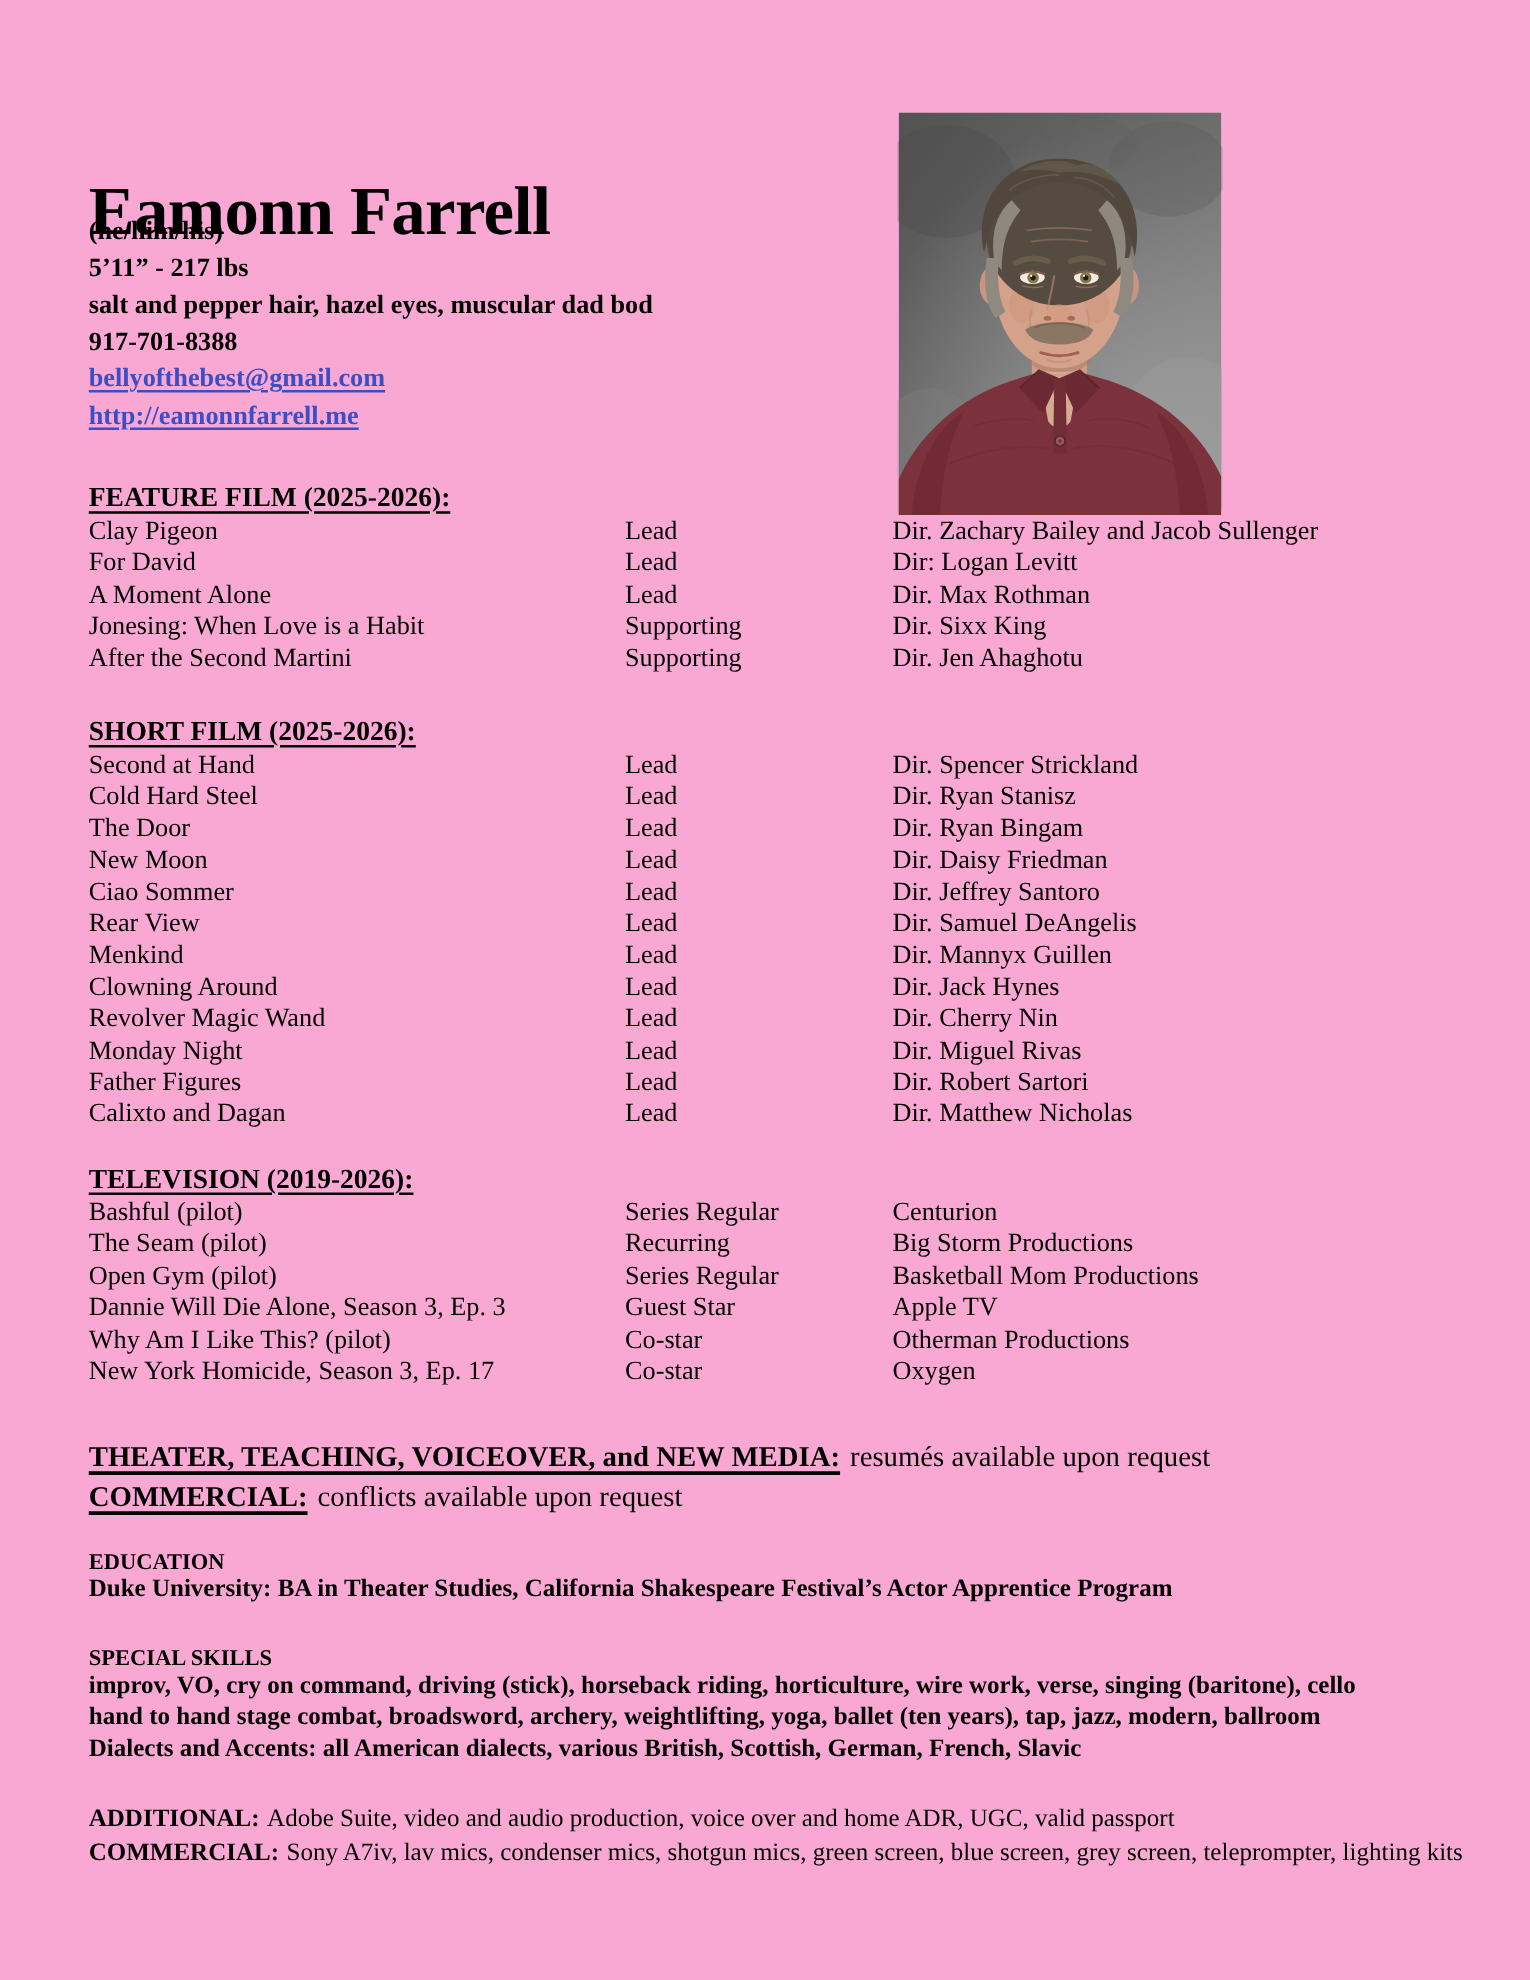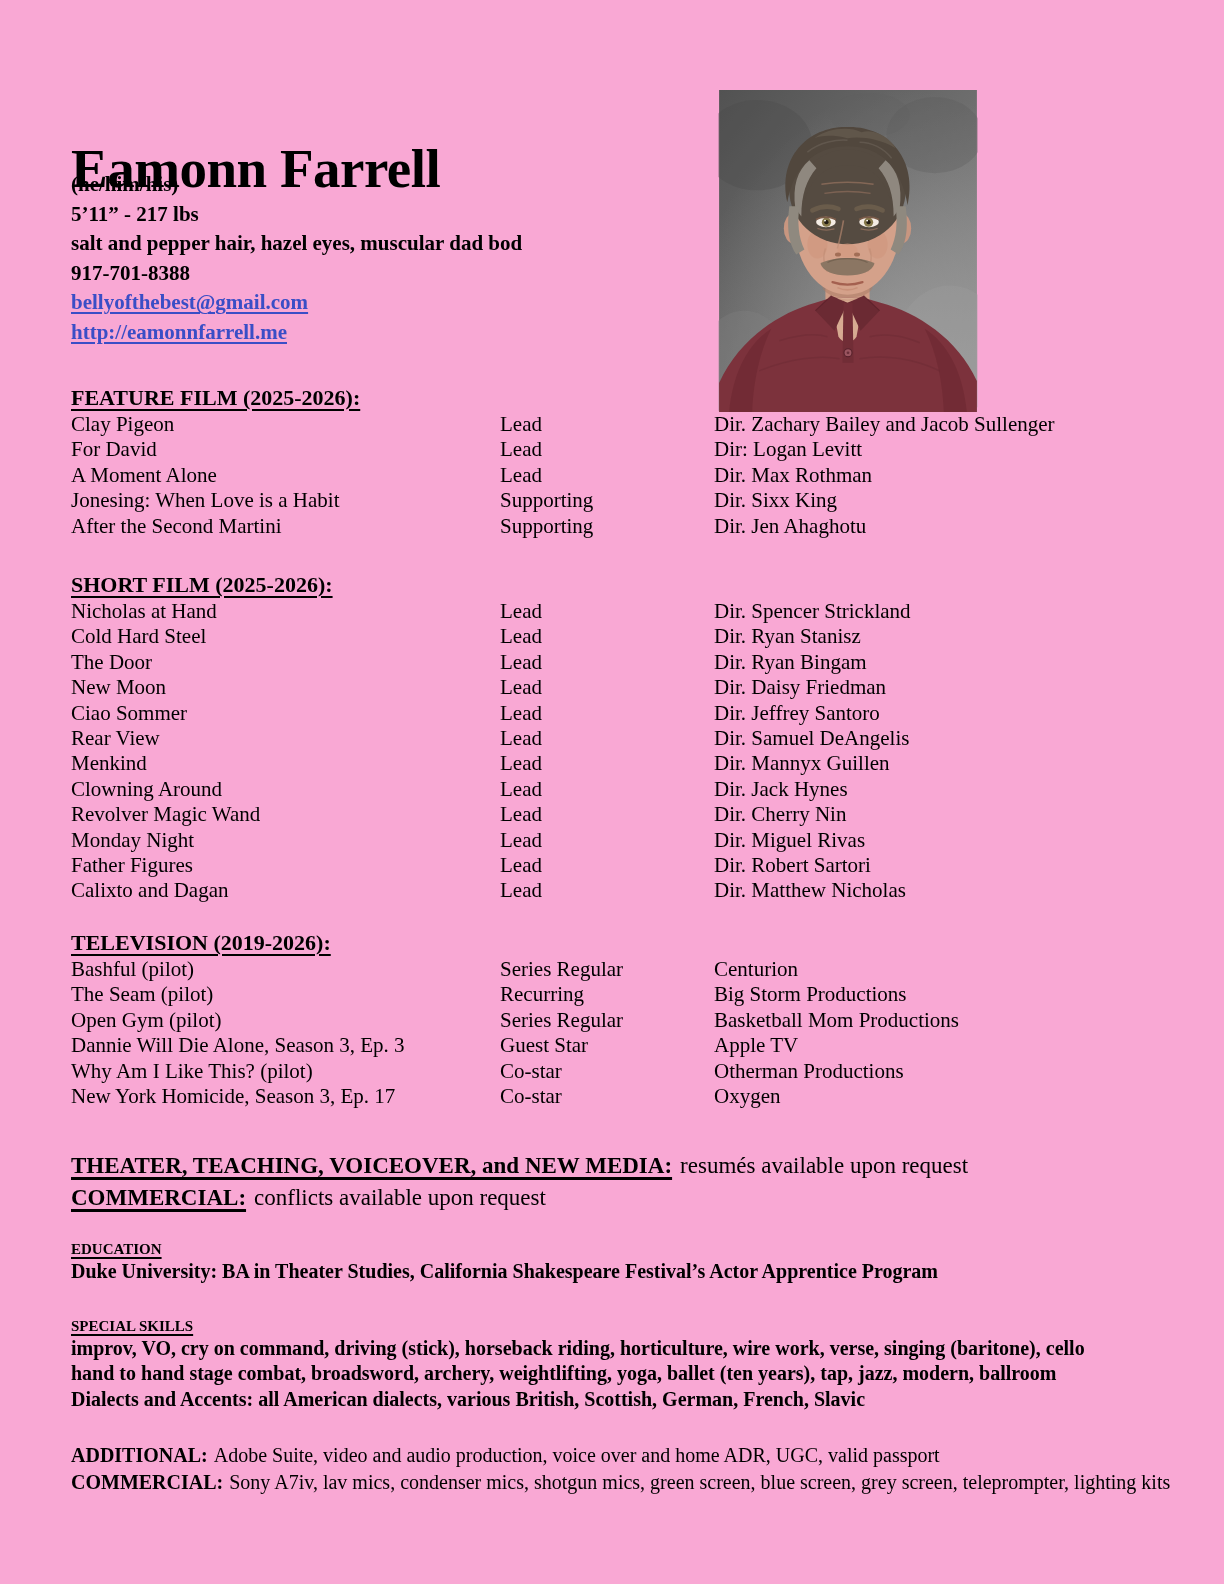--- a/index.html
+++ b/index.html
@@ -38,22 +38,22 @@
   
   .notes{top:1150px;font-size:23px;line-height:31.5px;}
   .note-label{
     font-weight:bold;text-decoration:underline;
     text-decoration-thickness:2.5px;text-underline-offset:3.5px;
     margin-right:8px;
   }
 
   
   .sub-title{
-    margin:0;font-size:15px;font-weight:bold;line-height:22px;
-    text-decoration:underline;text-decoration-thickness:1.8px;text-underline-offset:3px;
+    margin:0;font-size:18px;font-weight:bold;line-height:22px;
+    text-decoration-thickness:1.8px;text-underline-offset:3px;
   }
   .body-20{font-size:20px;line-height:25.4px;white-space:nowrap;font-weight:bold;}
   .edu-head{top:1238px;}
   .edu-text{top:1259px;}
   .skills-head{top:1315px;}
   .skills-lines{top:1336px;}
 
   .extras{top:1442px;font-size:20px;line-height:26.5px;white-space:nowrap;}
   .extra-label{font-weight:bold;margin-right:6px;}
 
@@ -199,21 +199,21 @@
           <span class="cell">Supporting</span>
           <span class="cell">Dir. Jen Ahaghotu</span>
         </div>
       </div>
   </section>
 
   <section class="abs credits" style="top:570px">
     <h2 class="sec-title">SHORT FILM (2025-2026):</h2>
     <div class="rows">
         <div class="row">
-          <span class="cell">Nicholas at Hand</span>
+          <span class="cell">Second at Hand</span>
           <span class="cell">Lead</span>
           <span class="cell">Dir. Spencer Strickland</span>
         </div>
         <div class="row">
           <span class="cell">Cold Hard Steel</span>
           <span class="cell">Lead</span>
           <span class="cell">Dir. Ryan Stanisz</span>
         </div>
         <div class="row">
           <span class="cell">The Door</span>

